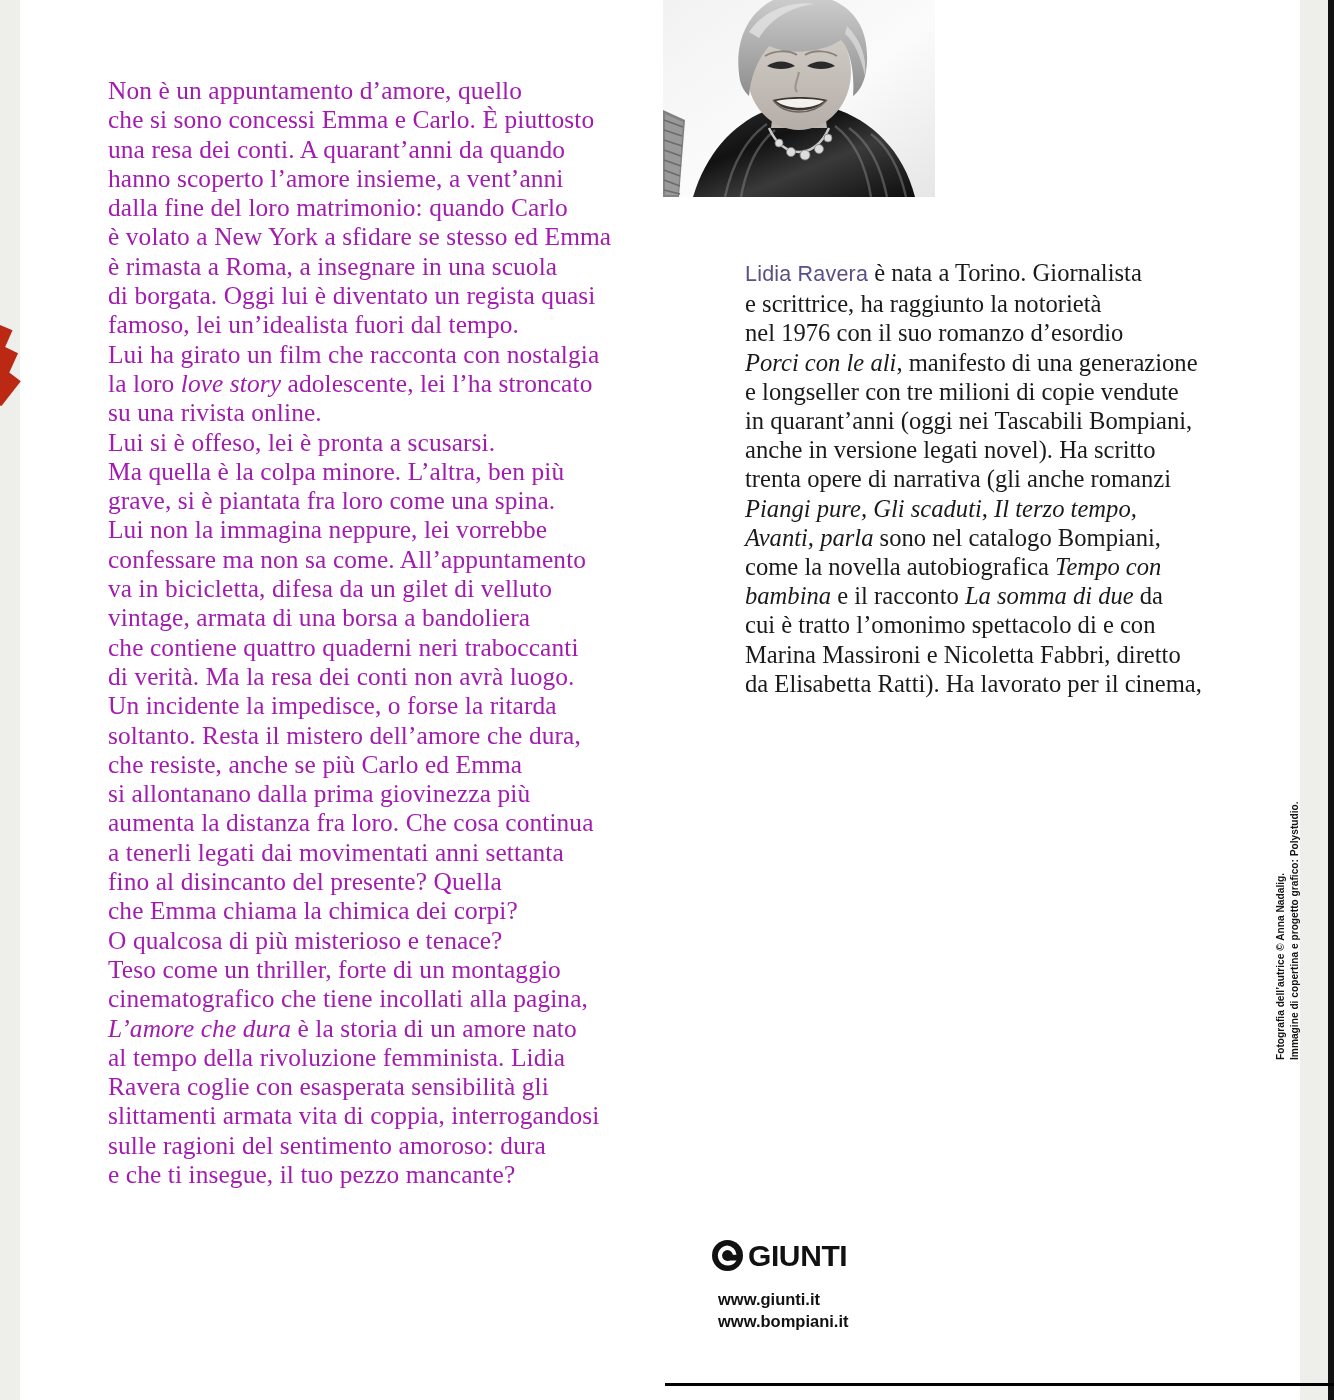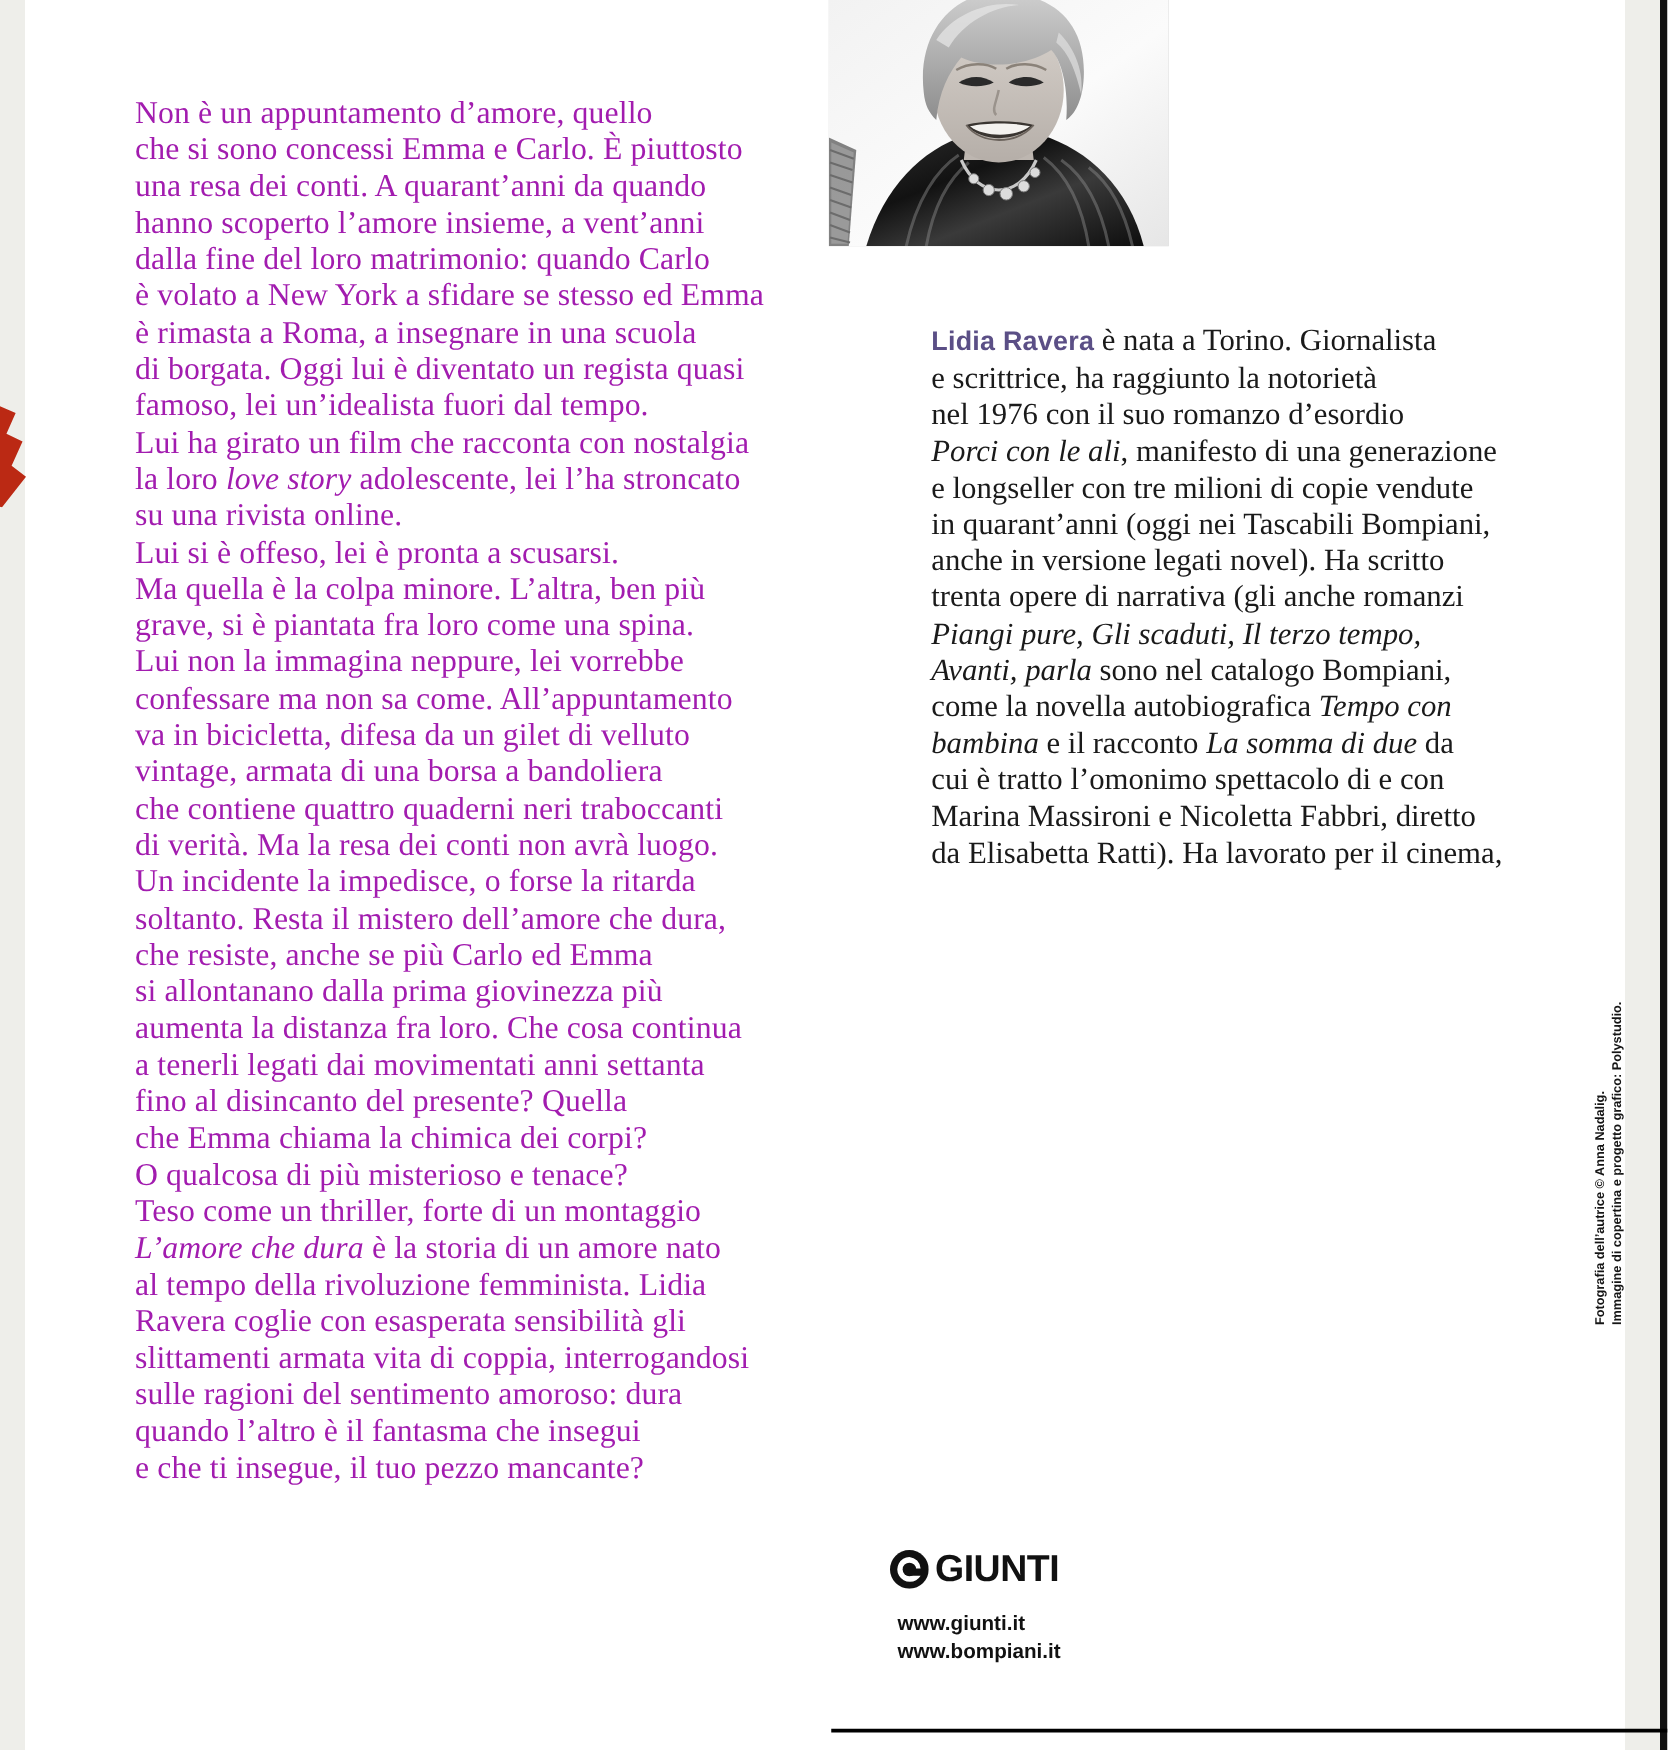--- a/index.html
+++ b/index.html
@@ -88,21 +88,21 @@
     top: 258px;
     width: 510px;
     font-size: 24.6px;
     line-height: 29.2px;
     color: #1a1a1a;
   }
   .bio .ln { display: block; white-space: pre; }
   .bio i { font-style: italic; }
   .bio .name {
     font-family: "Liberation Sans", sans-serif;
-    font-weight: bold;
+    font-weight: normal;
     font-size: 21.5px;
     color: #5b4f86;
     letter-spacing: 0.2px;
   }
 
   
   .pub-logo {
     position: absolute;
     left: 712px;
     top: 1240px;
@@ -270,26 +270,26 @@
     <span class="ln">Un incidente la impedisce, o forse la ritarda</span>
     <span class="ln">soltanto. Resta il mistero dell’amore che dura,</span>
     <span class="ln">che resiste, anche se più Carlo ed Emma</span>
     <span class="ln">si allontanano dalla prima giovinezza più</span>
     <span class="ln">aumenta la distanza fra loro. Che cosa continua</span>
     <span class="ln">a tenerli legati dai movimentati anni settanta</span>
     <span class="ln">fino al disincanto del presente? Quella</span>
     <span class="ln">che Emma chiama la chimica dei corpi?</span>
     <span class="ln">O qualcosa di più misterioso e tenace?</span>
     <span class="ln">Teso come un thriller, forte di un montaggio</span>
+    <span class="ln">cinematografico che tiene incollati alla pagina,</span>
     <span class="ln"><i>L’amore che dura</i> è la storia di un amore nato</span>
     <span class="ln">al tempo della rivoluzione femminista. Lidia</span>
     <span class="ln">Ravera coglie con esasperata sensibilità gli</span>
     <span class="ln">slittamenti armata vita di coppia, interrogandosi</span>
     <span class="ln">sulle ragioni del sentimento amoroso: dura</span>
-    <span class="ln">quando l’altro è il fantasma che insegui</span>
     <span class="ln">e che ti insegue, il tuo pezzo mancante?</span>
   </div>
 
 <div class="bio" id="bio">
     <span class="ln"><span class="name">Lidia Ravera</span> è nata a Torino. Giornalista</span>
     <span class="ln">e scrittrice, ha raggiunto la notorietà</span>
     <span class="ln">nel 1976 con il suo romanzo d’esordio</span>
     <span class="ln"><i>Porci con le ali</i>, manifesto di una generazione</span>
     <span class="ln">e longseller con tre milioni di copie vendute</span>
     <span class="ln">in quarant’anni (oggi nei Tascabili Bompiani,</span>

